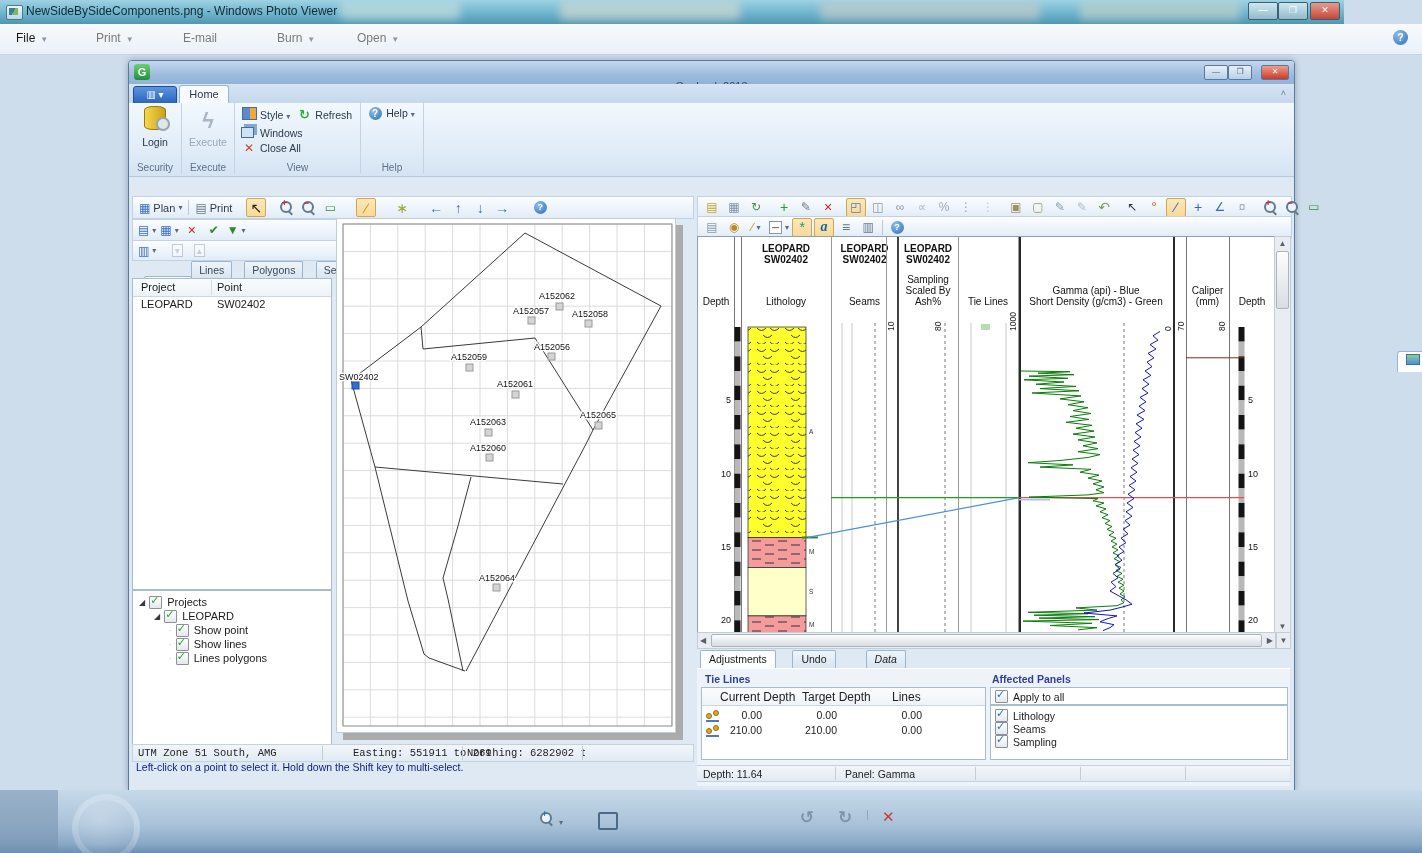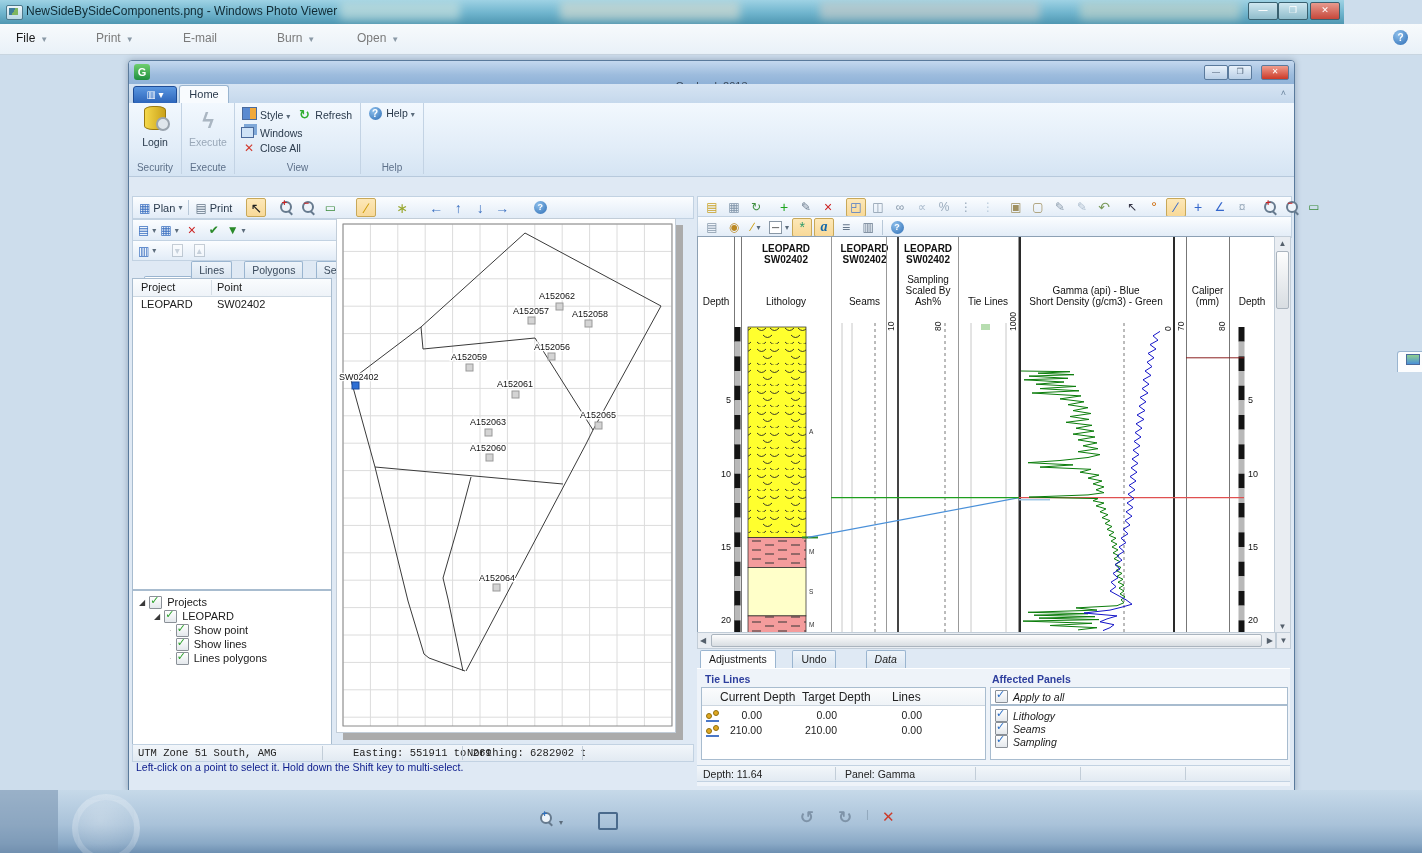--- a/index.html
+++ b/index.html
@@ -132,21 +132,21 @@
     border-radius:2px 2px 0 0;background:linear-gradient(#eef4fa,#d8e4f0);font-size:10.5px;}
   .ptab.on{background:#fcfdfe;font-weight:normal;}
   .grplabel{position:absolute;color:#2e3f9e;font-size:10.5px;font-weight:bold;}
   .tiehead{position:absolute;left:0;top:0;right:0;height:17px;background:linear-gradient(#fbfcfd,#eff3f7);border-bottom:1px solid #ccd6e0;}
   .tiehcell{position:absolute;top:2px;font-size:12px;color:#222;}
   .tierow{position:absolute;left:0;right:0;height:15px;font-size:10.5px;}
   .tienum{position:absolute;text-align:right;}
   .tieicon{position:absolute;left:4px;top:3px;width:13px;height:8px;border-bottom:2px solid #4a78c8;}
   .tieicon::before{content:"";position:absolute;left:0;top:1px;width:4px;height:4px;border-radius:50%;background:#e0a820;border:1px solid #907010;}
   .tieicon::after{content:"";position:absolute;right:0;top:-2px;width:4px;height:4px;border-radius:50%;background:#e0a820;border:1px solid #907010;}
-  .cbrow{position:absolute;display:flex;align-items:center;font-size:10.5px;font-style:italic;}
+  .cbrow{position:absolute;display:flex;align-items:center;font-size:10.5px;}
   
   #pv-bottombar{position:absolute;left:0;top:790px;width:1422px;height:63px;
     background:linear-gradient(#c6d9e9,#a9c2d9 55%,#8aa9c6 85%,#6d8fb1);}
   #pv-watermark{position:absolute;left:72px;top:794px;width:56px;height:56px;border-radius:50%;
     border:6px solid rgba(255,255,255,.18);background:radial-gradient(circle at 40% 35%,rgba(255,255,255,.25),rgba(255,255,255,0));}
   #pv-darkcorner{position:absolute;left:0;top:790px;width:58px;height:63px;background:#7490ad;opacity:.55;}
   .pvc{position:absolute;color:#47617c;}
   .pvc-rot{font-size:17px;font-weight:bold;color:#7e93a8;}
   #pvc-del{color:#cc3b2a;font-size:15px;font-weight:bold;}
   .pvc-fit{width:16px;height:14px;border:2px solid #4a6a8c;border-radius:2px;position:relative;}

